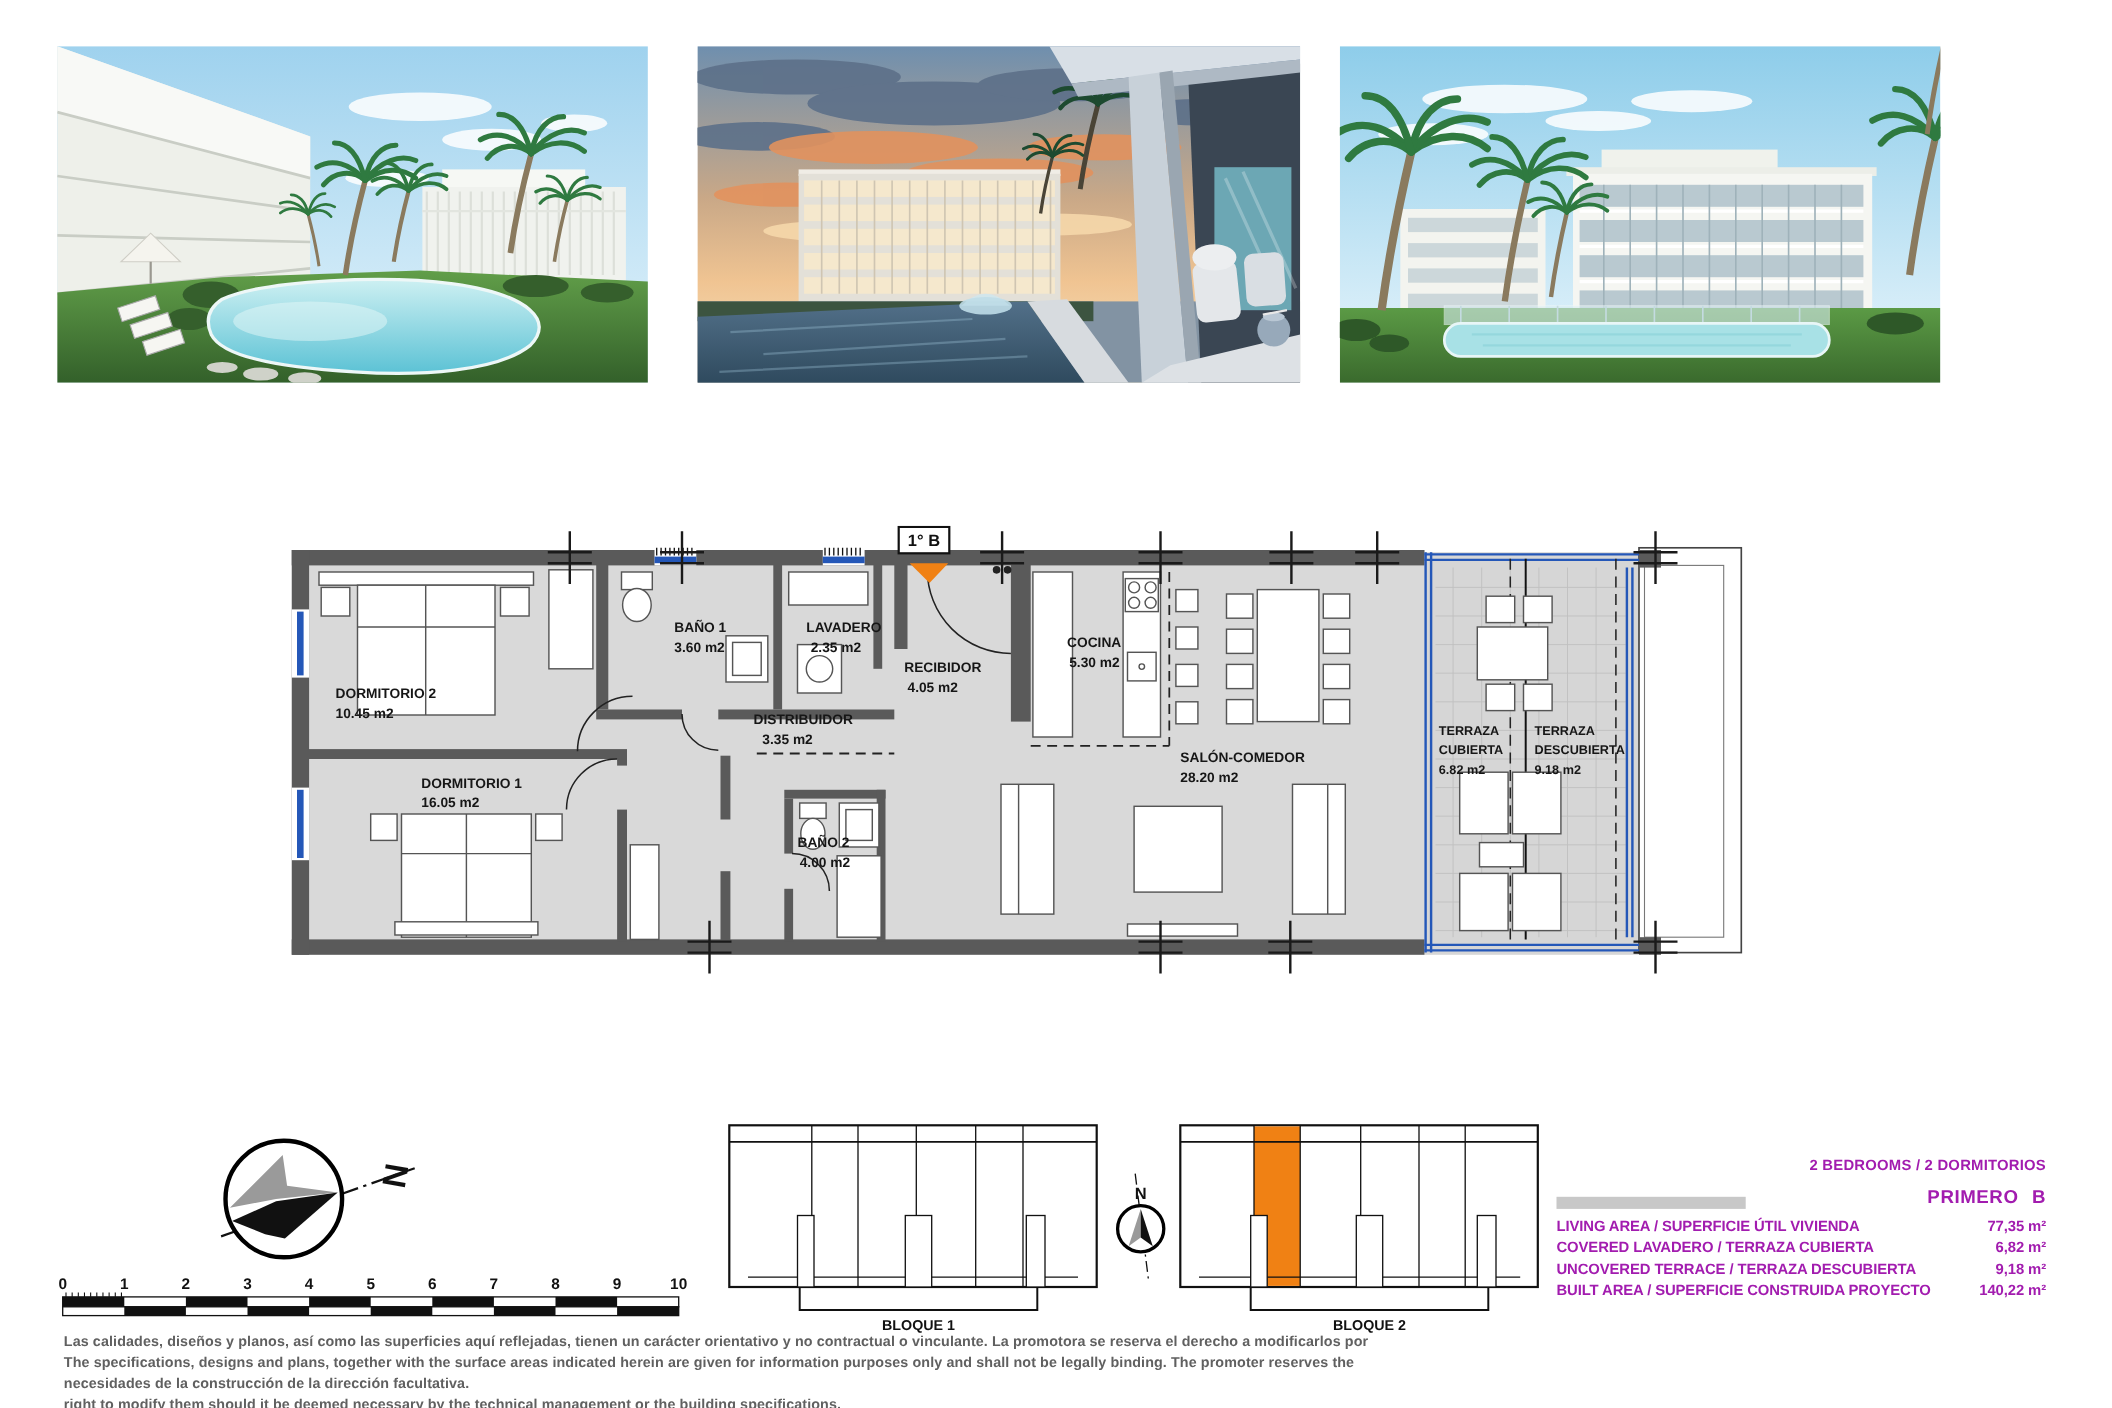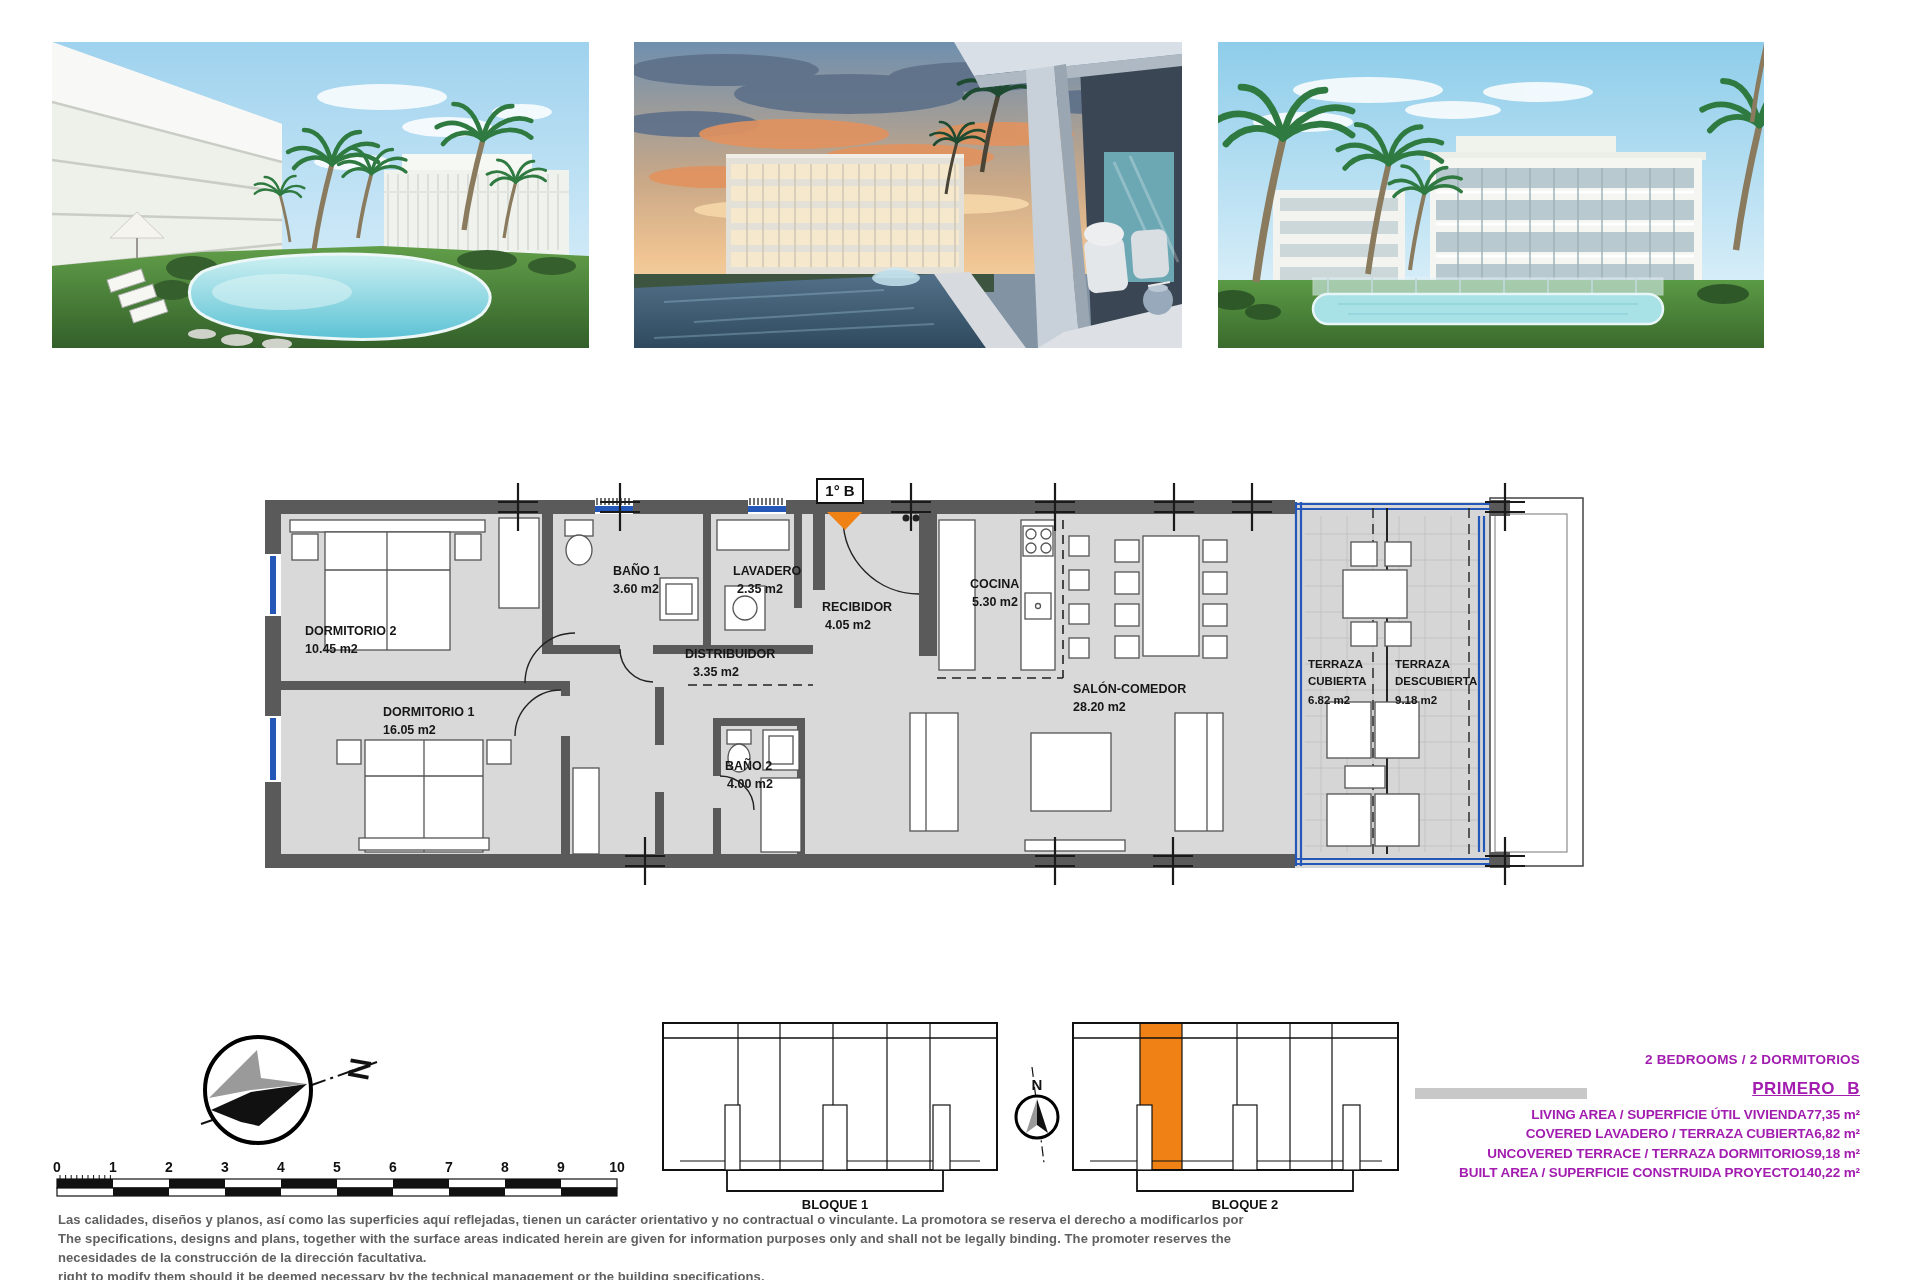--- a/index.html
+++ b/index.html
@@ -11,22 +11,22 @@
   .rl{font:700 12.5px "Liberation Sans",sans-serif;fill:#161616;}
   .rs{font:700 11.5px "Liberation Sans",sans-serif;fill:#161616;}
   .unitlbl{font:700 15px "Liberation Sans",sans-serif;fill:#111;}
   .blklbl{font:700 13px "Liberation Sans",sans-serif;fill:#111;}
   .sclnum{font:700 14px "Liberation Sans",sans-serif;fill:#111;}
   .nlbl{font:700 30px "Liberation Sans",sans-serif;fill:#111;}
   .nlbl2{font:700 15px "Liberation Sans",sans-serif;fill:#111;}
   
   .specs{color:#a21caf;}
   .specs-header{font:700 13.5px "Liberation Sans",sans-serif;text-align:right;letter-spacing:.2px;}
-  .specs-unit{font:700 17px "Liberation Sans",sans-serif;text-align:right;word-spacing:7px;letter-spacing:.5px;text-decoration:underline;}
-  .spec-row{display:flex;justify-content:flex-end;font:700 13.5px "Liberation Sans",sans-serif;line-height:19.4px;letter-spacing:-.1px;}
+  .specs-unit{font:700 17px "Liberation Sans",sans-serif;text-align:right;word-spacing:7px;letter-spacing:.5px;}
+  .spec-row{display:flex;justify-content:space-between;font:700 13.5px "Liberation Sans",sans-serif;line-height:19.4px;letter-spacing:-.1px;}
   .graybar{background:#c8c8c8;}
   
   .disc{font:700 13px "Liberation Sans",sans-serif;color:#606060;line-height:19px;letter-spacing:.1px;}
 </style>
 </head>
 <body>
 
 <div class="abs" style="left:52px;top:42px;width:537px;height:306px">
 <svg viewBox="0 0 537 306" width="537" height="306">
   <defs>
@@ -592,21 +592,21 @@
   <div style="margin-top:6px;padding:0 10px 0 10px">
     <div class="spec-row">
       <span>LIVING AREA / SUPERFICIE ÚTIL VIVIENDA</span>
         <span>77,35 m²</span>
     </div>
     <div class="spec-row">
       <span>COVERED LAVADERO / TERRAZA CUBIERTA</span>
         <span>6,82 m²</span>
     </div>
     <div class="spec-row">
-      <span>UNCOVERED TERRACE / TERRAZA DORMITORIOS</span>
+      <span>UNCOVERED TERRACE / TERRAZA DESCUBIERTA</span>
         <span>9,18 m²</span>
     </div>
     <div class="spec-row">
       <span>BUILT AREA / SUPERFICIE CONSTRUIDA PROYECTO</span>
         <span>140,22 m²</span>
     </div>
   </div>
 </div>
 
 <div class="abs disc" style="left:58px;top:1210px;width:1310px">

